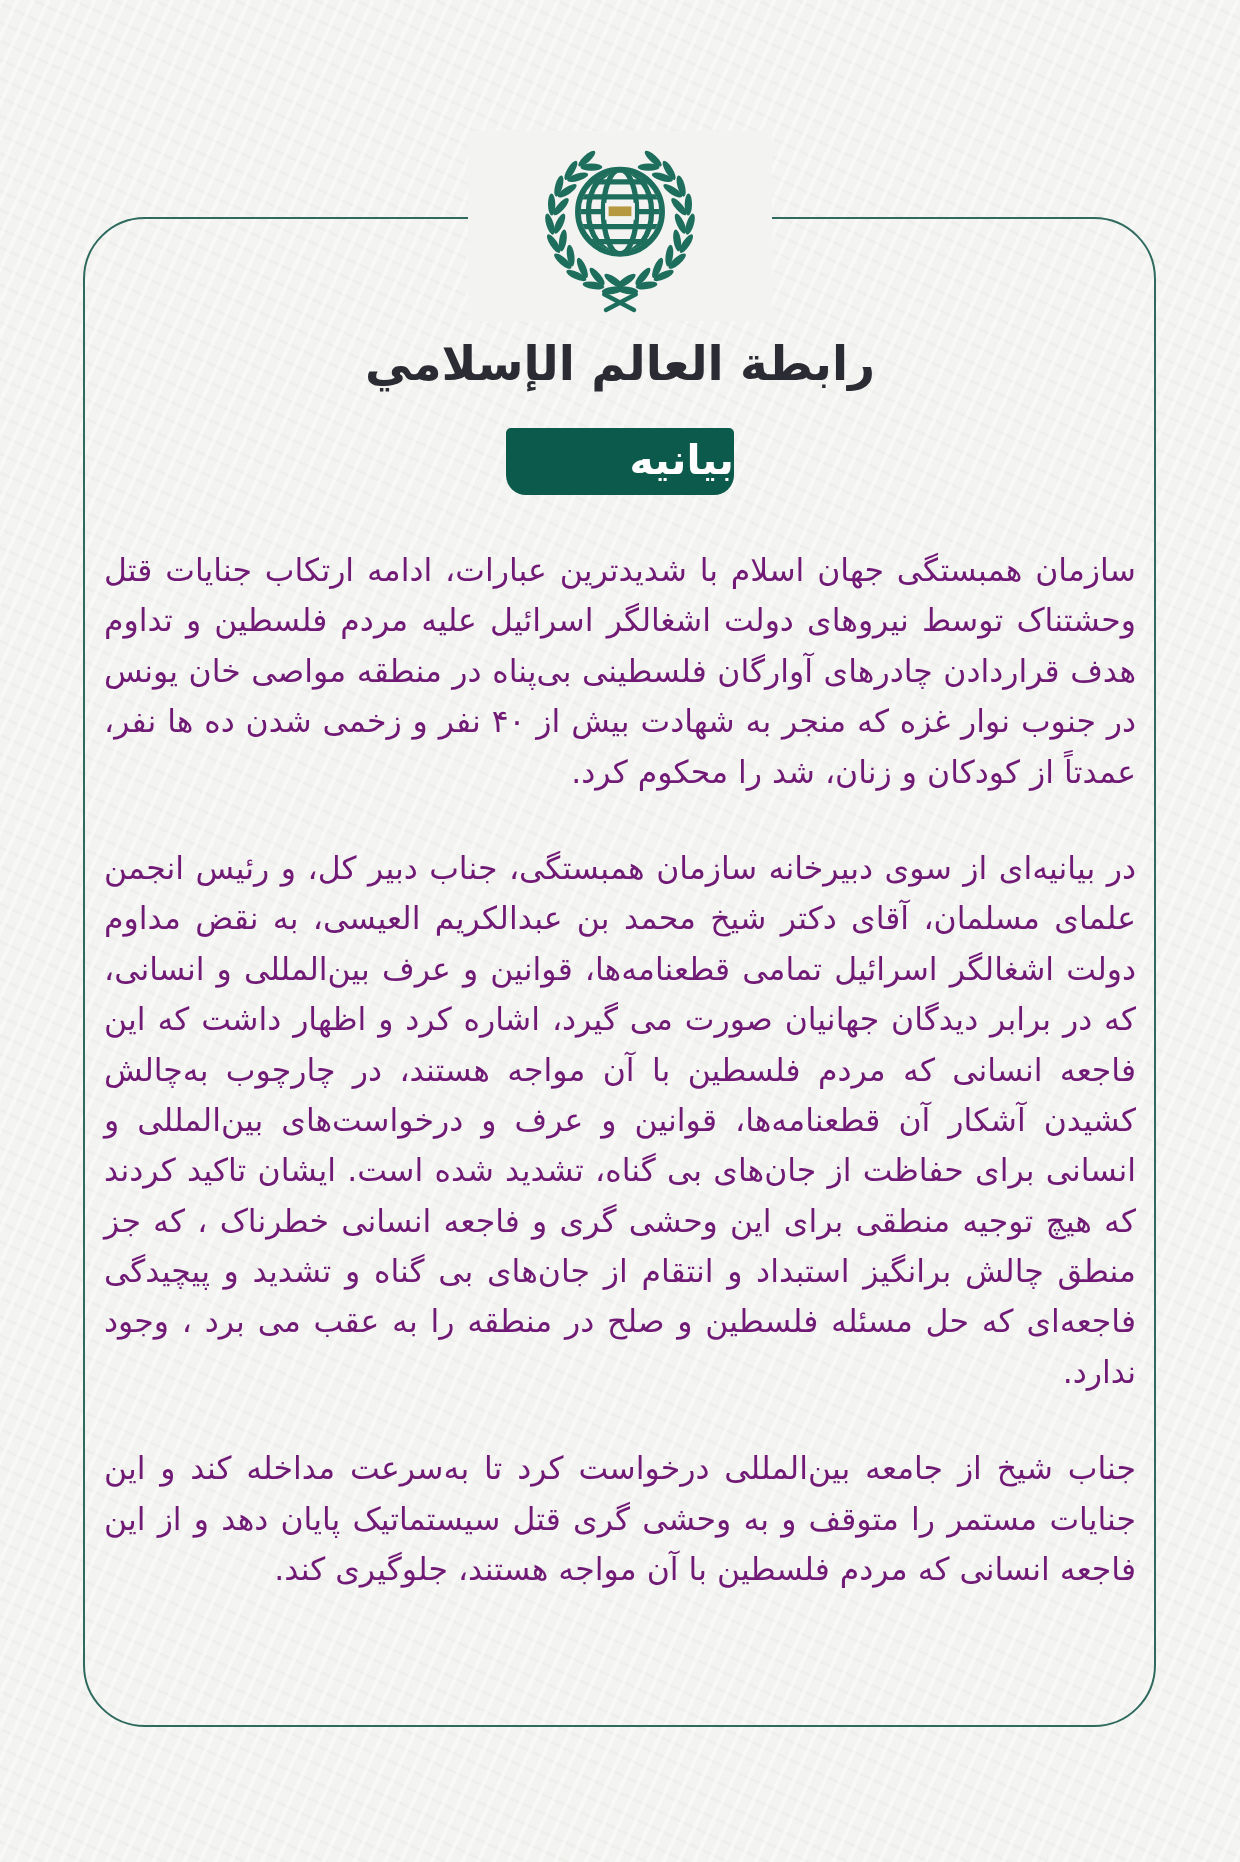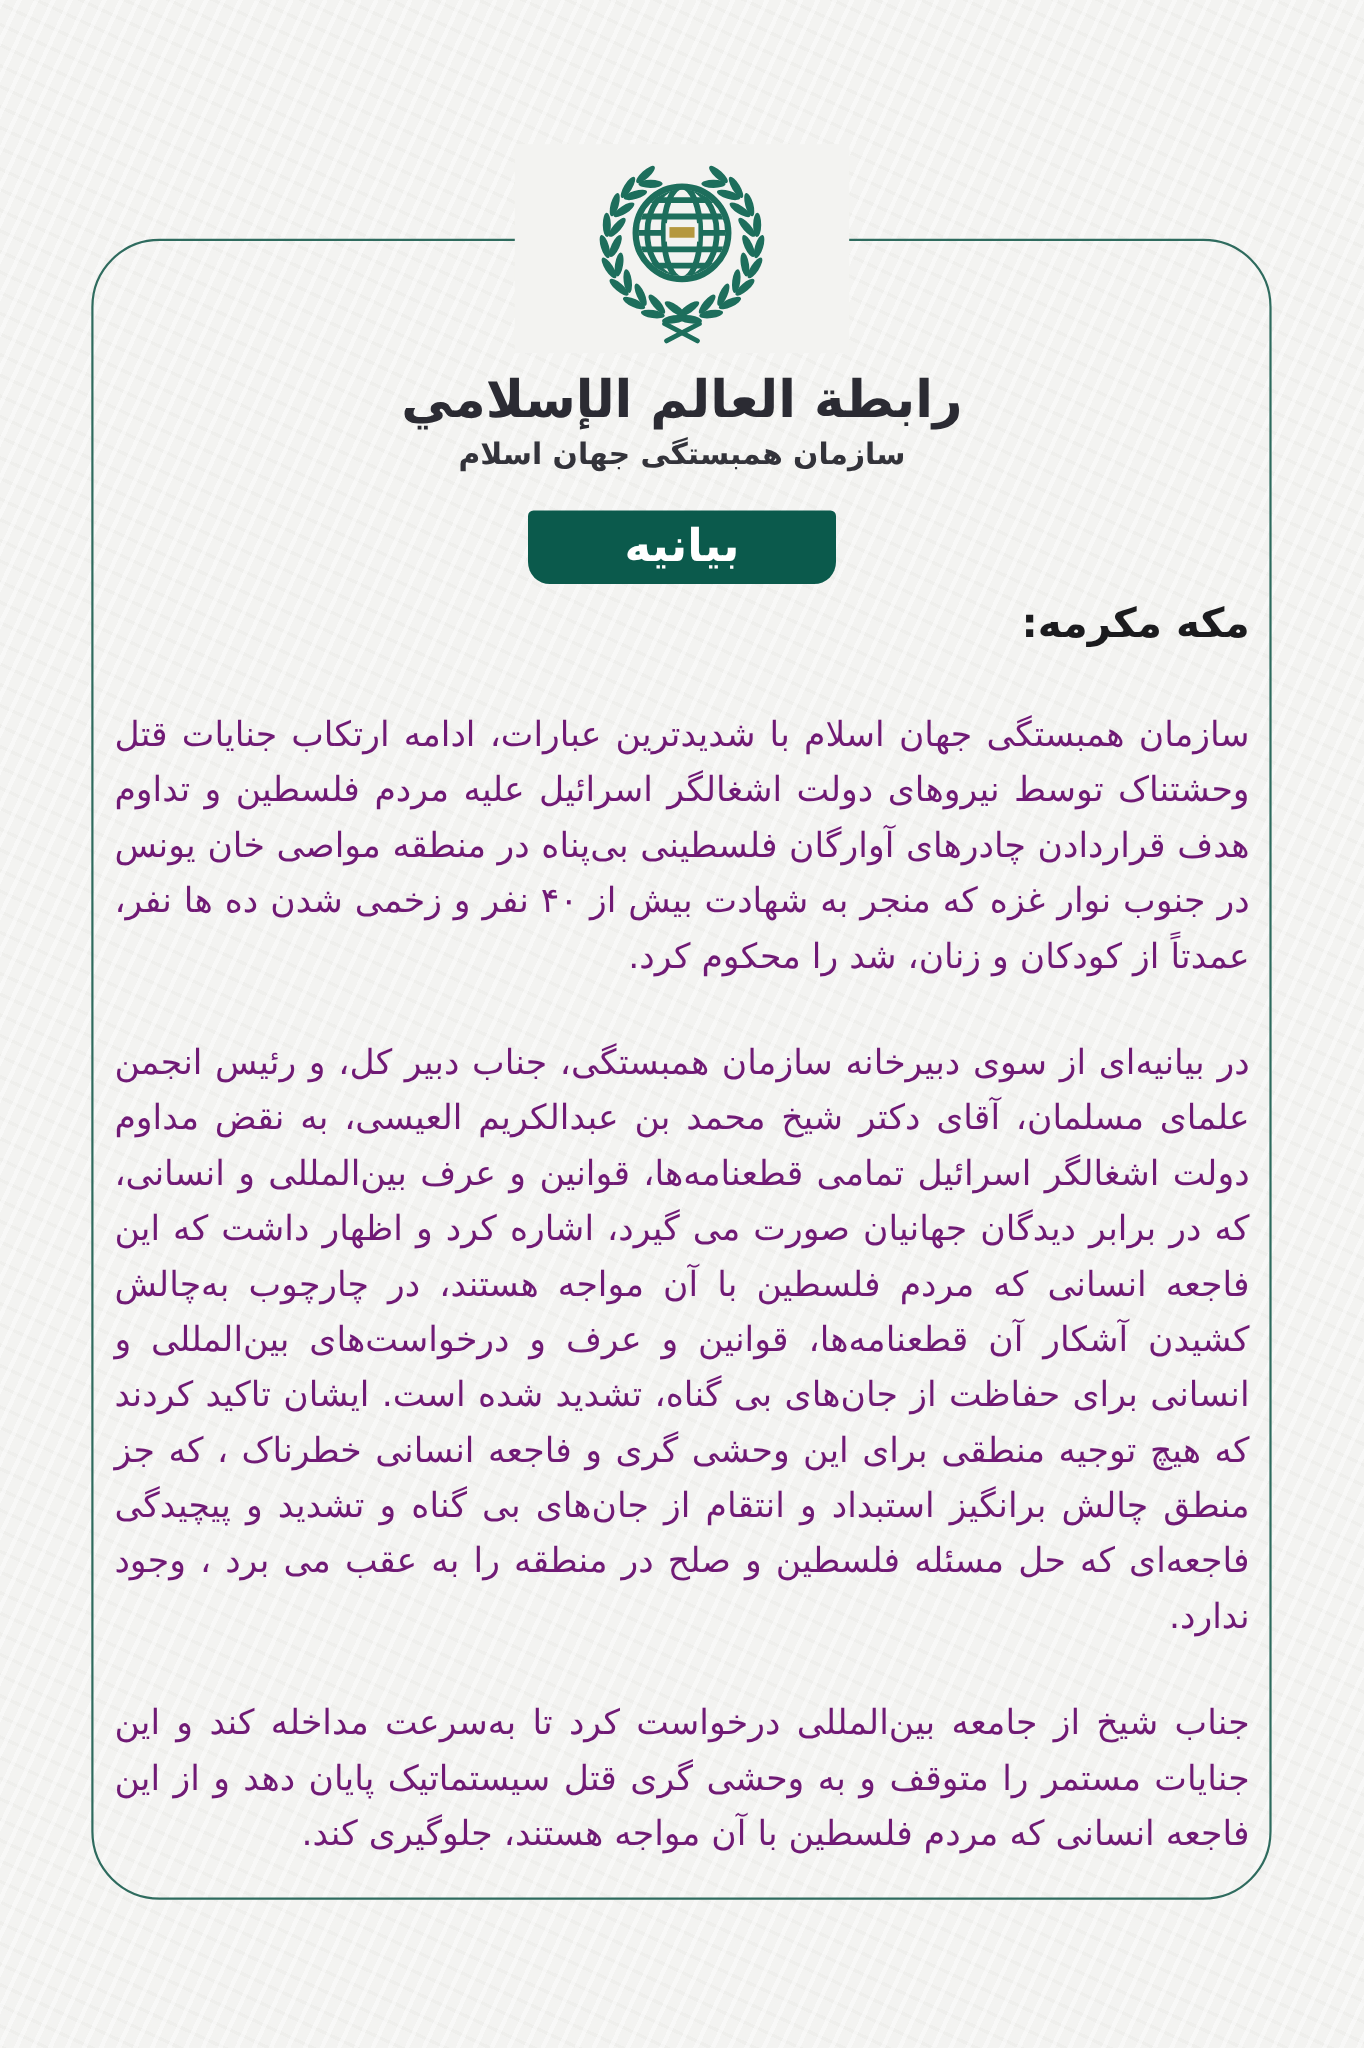--- a/index.html
+++ b/index.html
@@ -24,23 +24,23 @@
     display:inline-block;background:#f3f3f1;padding:0 64px;
   }
   .calligraphy{
     font-size:47px;font-weight:bold;color:#2b2b33;
     letter-spacing:-1px;line-height:1.25;margin-top:14px;
   }
   .org-name{
     font-size:27px;font-weight:600;color:#33333a;margin-top:4px;line-height:1.2;
   }
   .banner{
-    display:inline-block;margin-top:15px;width:280px;height:67px;line-height:64px;
+    display:inline-block;margin-top:15px;width:228px;height:67px;line-height:64px;
     background:#0b5a4c;color:#ffffff;font-size:41px;font-weight:bold;
-    border-radius:5px 5px 20px 20px;text-align:center;
+    border-radius:5px 5px 20px 20px;text-align:right;
   }
   .content{
     position:absolute;left:104px;top:545px;width:1032px;
     direction:rtl;text-align:right;z-index:2;
   }
   .doc-heading{
     font-size:37px;font-weight:bold;color:#1b1b1e;margin:0 0 55px 0;
   }
   .content p{
     font-size:31.5px;line-height:1.6;margin:0 0 46px 0;
@@ -122,23 +122,21 @@
           <ellipse cx="62.195938810475646" cy="31.49572383480065" rx="12.5" ry="4.2" transform="rotate(-222.20000000000005 62.195938810475646 31.49572383480065)"></ellipse>
         </g>
 
       <g stroke="#1d6e5c" stroke-width="5" fill="none" stroke-linecap="round">
         <path d="M 84 204 L 118 186"></path>
         <path d="M 116 204 L 82 186"></path>
       </g>
     </svg>
   </div>
   <div class="calligraphy" dir="rtl">رابطة العالم الإسلامي</div>
-  <div class="org-name" dir="rtl">سازمان همبستگی جهان اسلام</div>
   <br>
   <div class="banner" dir="rtl">بیانیه</div>
 </div>
 
 <div class="content">
-  <h2 class="doc-heading">مکه مکرمه:</h2>
   <p>سازمان همبستگی جهان اسلام با شدیدترین عبارات، ادامه ارتکاب جنایات قتل وحشتناک توسط نیروهای دولت اشغالگر اسرائیل علیه مردم فلسطین و تداوم هدف قراردادن چادرهای آوارگان فلسطینی بی‌پناه در منطقه مواصی خان یونس در جنوب نوار غزه که منجر به شهادت بیش از ۴۰ نفر و زخمی شدن ده ها نفر، عمدتاً از کودکان و زنان، شد را محکوم کرد.</p>
   <p>در بیانیه‌ای از سوی دبیرخانه سازمان همبستگی، جناب دبیر کل، و رئیس انجمن علمای مسلمان، آقای دکتر شیخ محمد بن عبدالکریم العیسی، به نقض مداوم دولت اشغالگر اسرائیل تمامی قطعنامه‌ها، قوانین و عرف بین‌المللی و انسانی، که در برابر دیدگان جهانیان صورت می گیرد، اشاره کرد و اظهار داشت که این فاجعه انسانی که مردم فلسطین با آن مواجه هستند، در چارچوب به‌چالش کشیدن آشکار آن قطعنامه‌ها، قوانین و عرف و درخواست‌های بین‌المللی و انسانی برای حفاظت از جان‌های بی گناه، تشدید شده است. ایشان تاکید کردند که هیچ توجیه منطقی برای این وحشی گری و فاجعه انسانی خطرناک ، که جز منطق چالش برانگیز استبداد و انتقام از جان‌های بی گناه و تشدید و پیچیدگی فاجعه‌ای که حل مسئله فلسطین و صلح در منطقه را به عقب می برد ، وجود ندارد.</p>
   <p>جناب شیخ از جامعه بین‌المللی درخواست کرد تا به‌سرعت مداخله کند و این جنایات مستمر را متوقف و به وحشی گری قتل سیستماتیک پایان دهد و از این فاجعه انسانی که مردم فلسطین با آن مواجه هستند، جلوگیری کند.</p>
 </div>
 
 </body></html>

